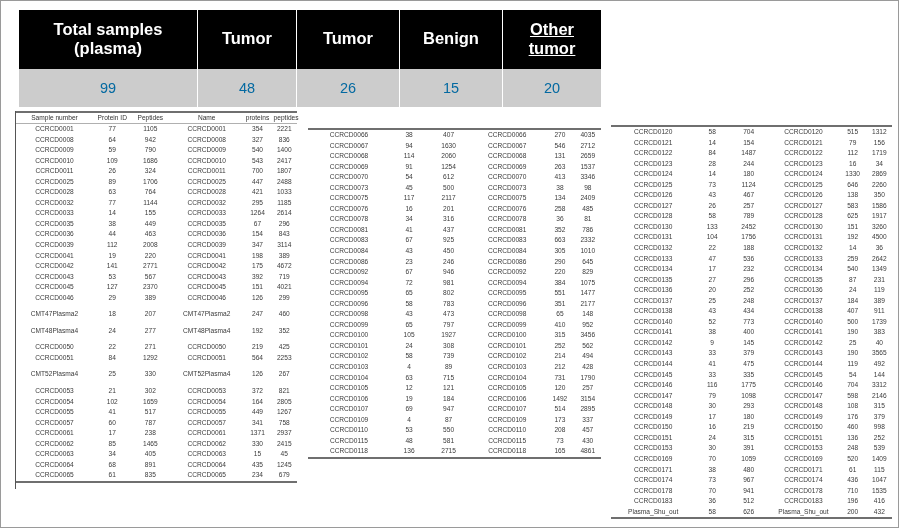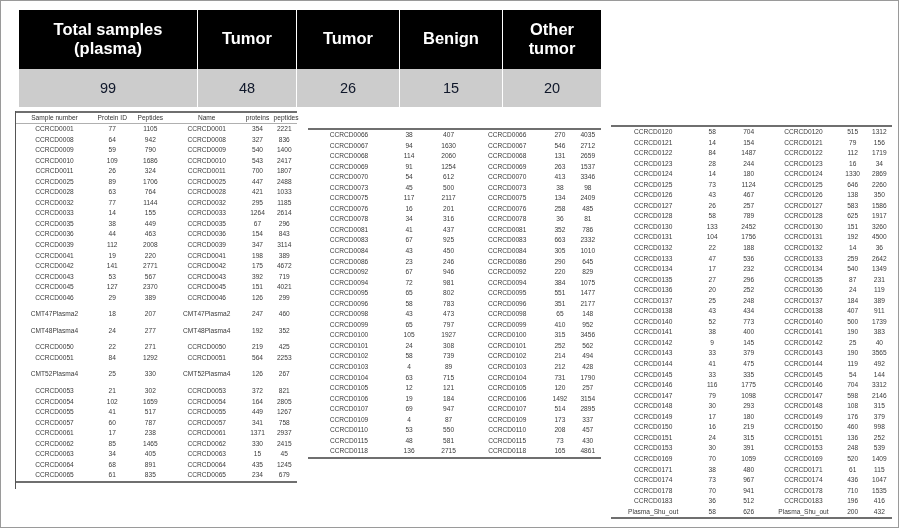--- a/index.html
+++ b/index.html
@@ -31,24 +31,24 @@
     font-size:16.5px;
     line-height:1.18;
     text-align:center;
     padding:6px 4px 7px 4px;
     border-left:1px solid #ffffff;
     border-right:1px solid #ffffff;
     height:46px;
     vertical-align:middle;
   }
   .summary th.first{border-left:none;margin-left:48px;}
-  .summary th.last{border-right:none;}
+  .summary th.last{border-right:none;text-decoration:underline;}
   .summary td{
     background:#cccccc;
-    color:#0f172a;
+    color:#0369a1;
     font-size:14.5px;
     text-align:center;
     vertical-align:middle;
     height:36px;
     border-left:1px solid #ffffff;
     border-right:1px solid #ffffff;
   }
   .summary td.first{border-left:none;}
   .summary td.last{border-right:none;}
 

